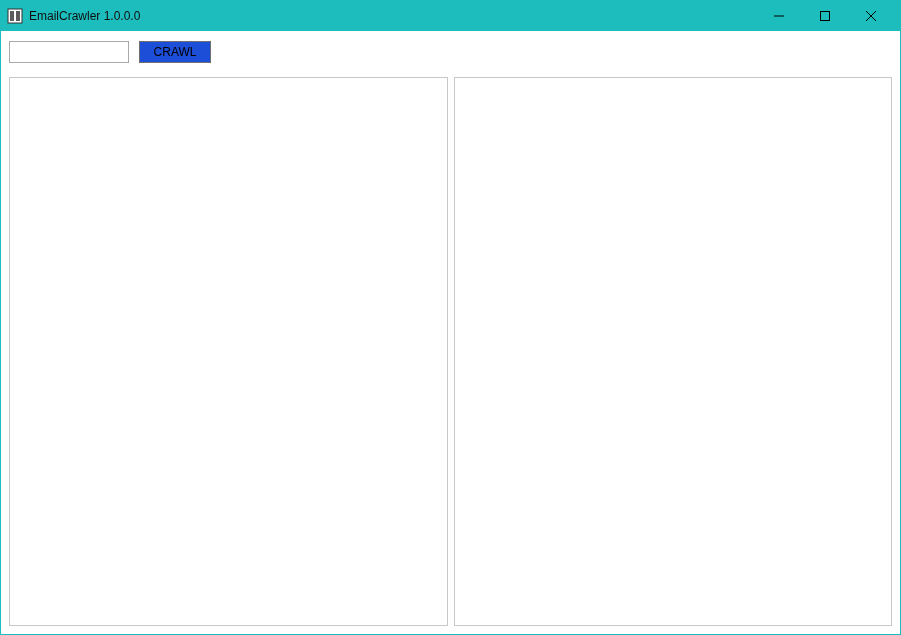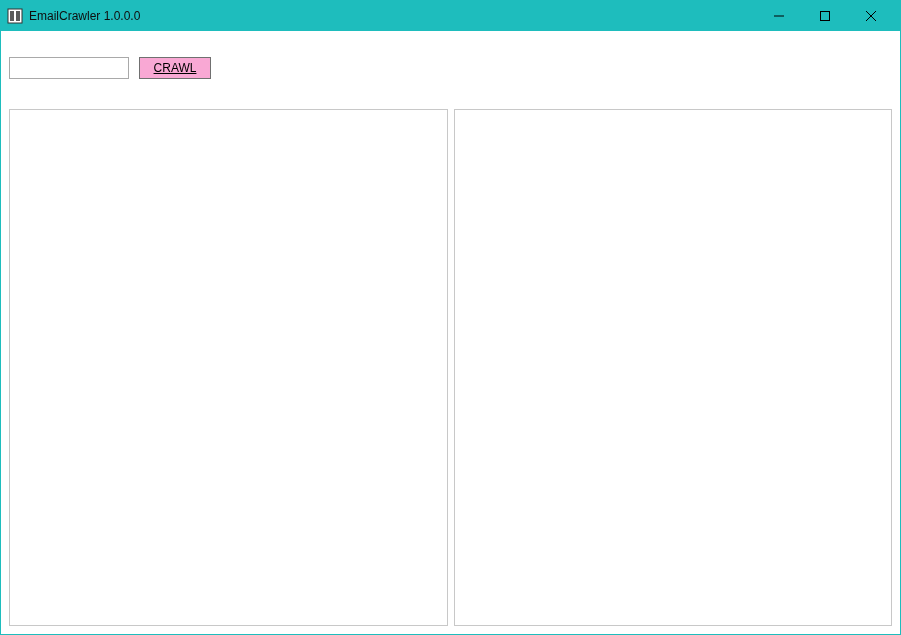--- a/index.html
+++ b/index.html
@@ -15,21 +15,20 @@
       height: 635px;
       overflow: hidden;
     }
     .window {
       width: 901px;
       height: 635px;
       background: #ffffff;
       border: 1px solid #1ebdbd;
       display: flex;
       flex-direction: column;
-      gap: 16px;
     }
     .titlebar {
       height: 30px;
       background: #1ebdbd;
       display: flex;
       align-items: center;
       padding: 0 6px;
       color: #0e0e0e;
     }
     .titlebar-icon {
@@ -80,28 +79,27 @@
       border: 1px solid #a9a9a9;
       background: #ffffff;
       padding: 2px 4px;
       font-family: inherit;
       font-size: 12px;
     }
     .btn {
       height: 22px;
       padding: 0 10px;
       border: 1px solid #707070;
-      background: #f9a8d4;
+      background: #1d4ed8;
       font-family: inherit;
       font-size: 12px;
       cursor: pointer;
       display: inline-flex;
       align-items: center;
       justify-content: center;
-      text-decoration: underline;
     }
     .btn-crawl {
       width: 72px;
     }
     .panels {
       flex: 1 1 auto;
       display: flex;
       padding: 4px 8px 8px 8px;
       gap: 6px;
       background: #ffffff;

